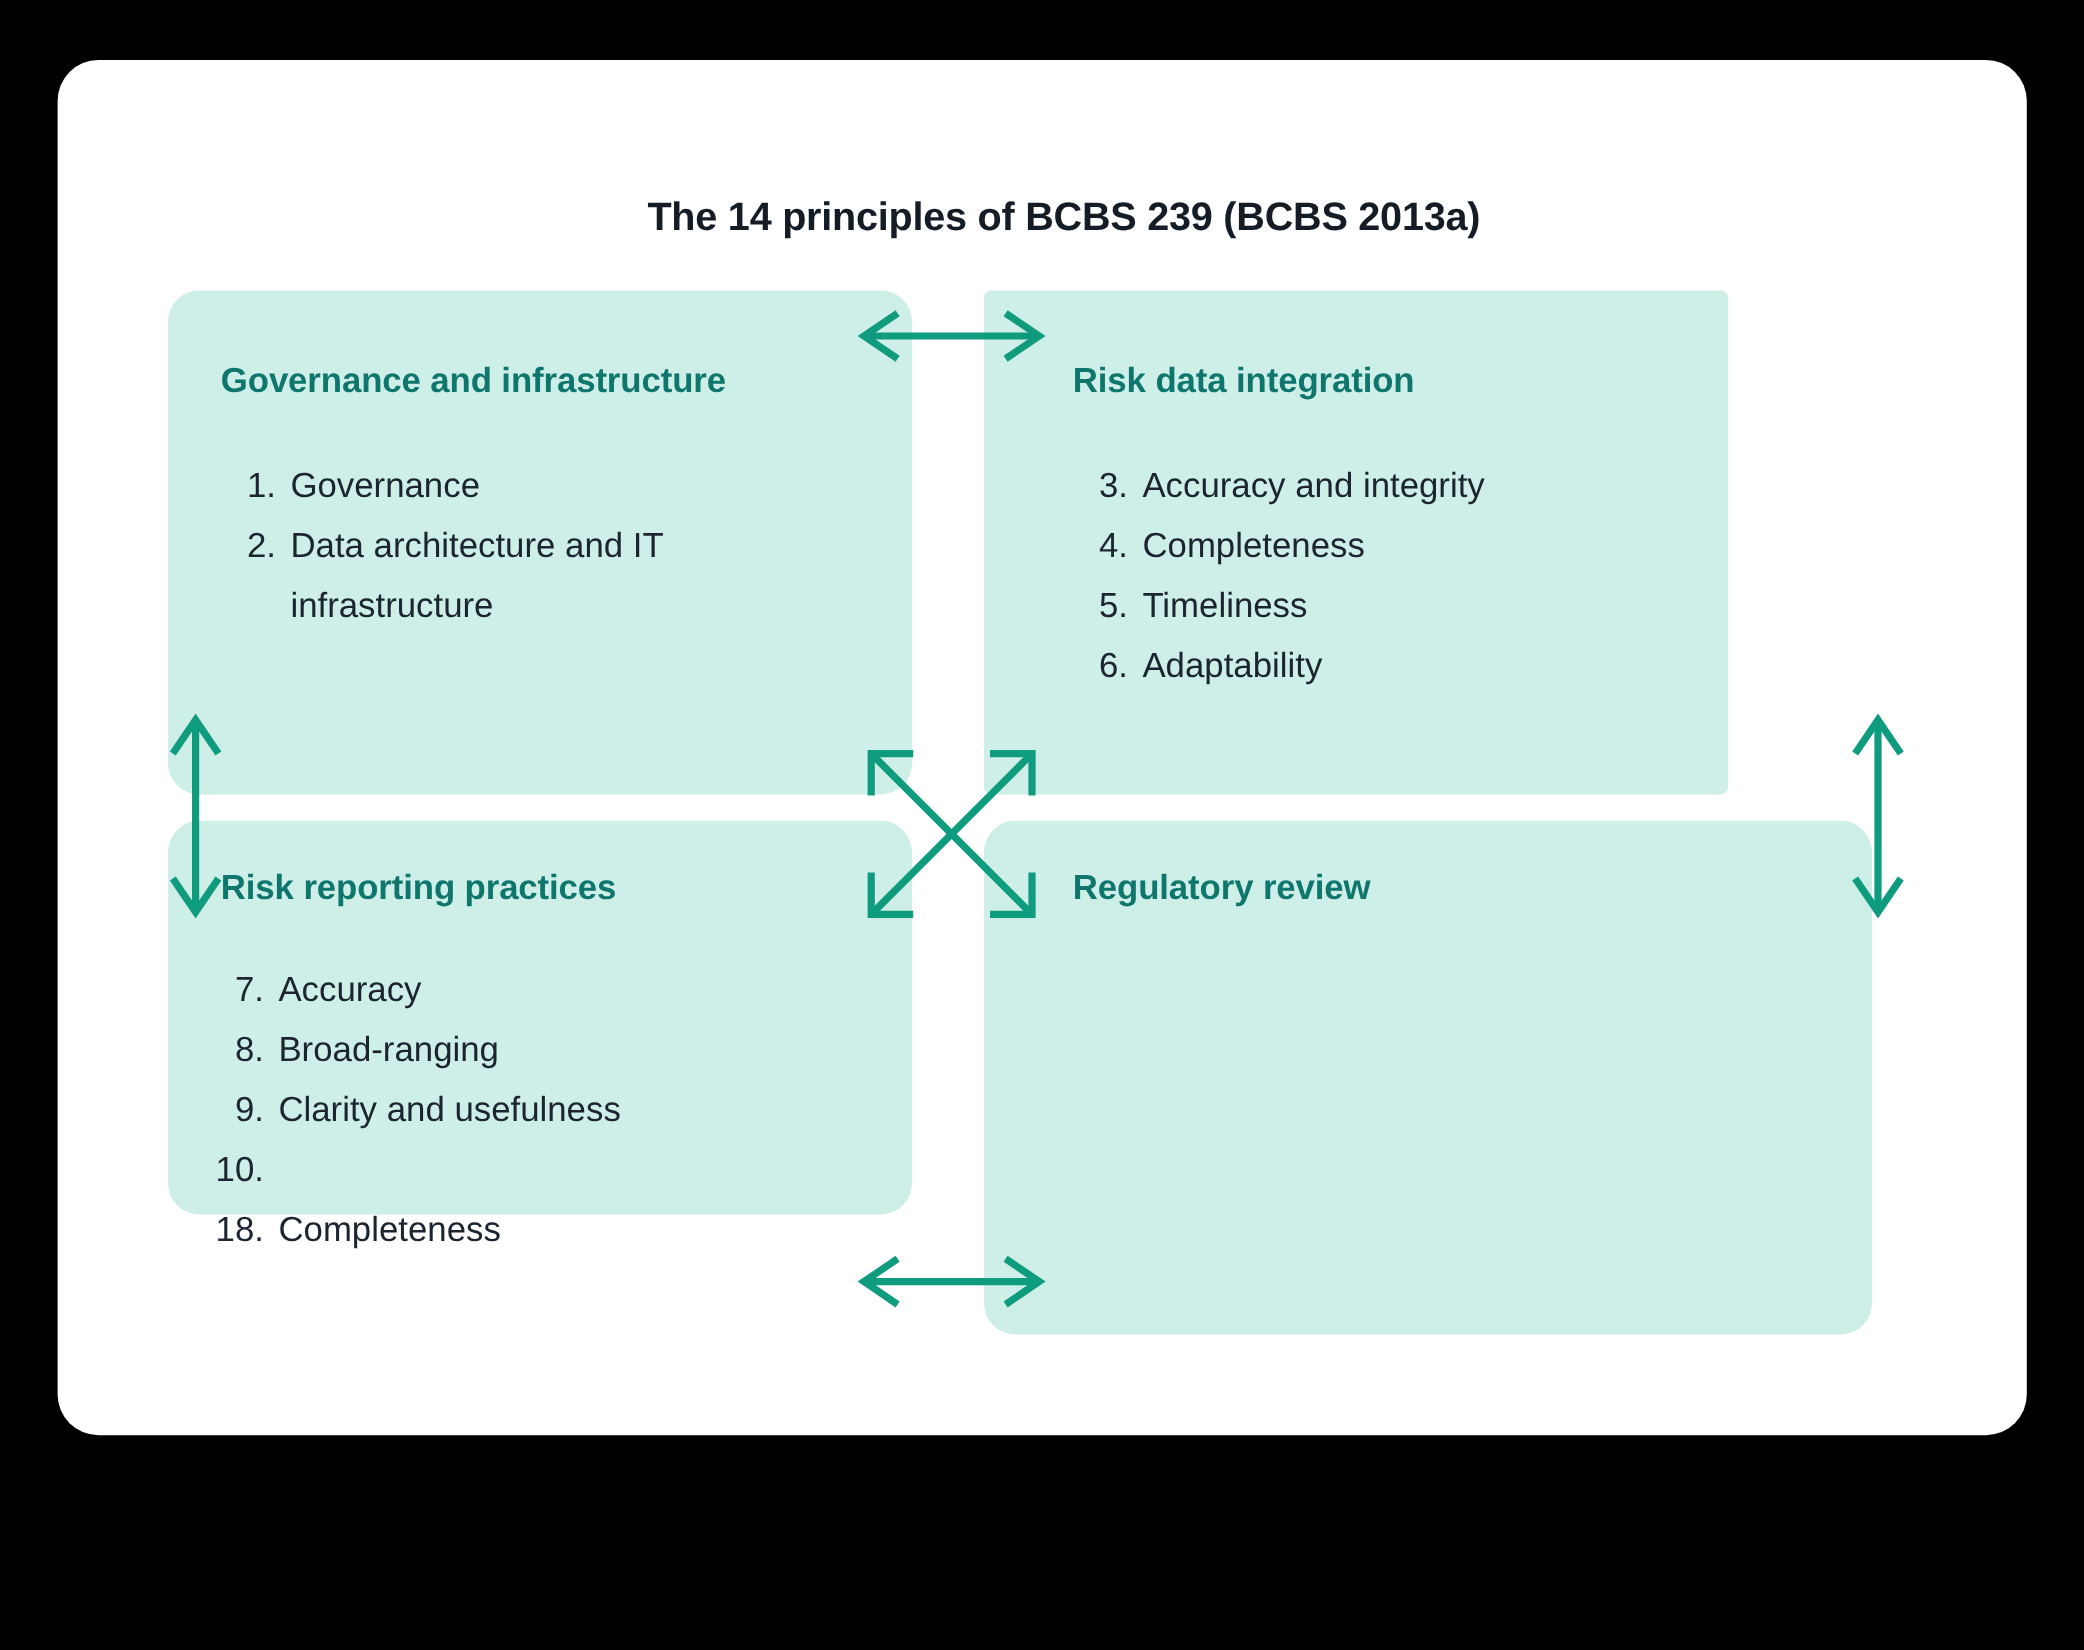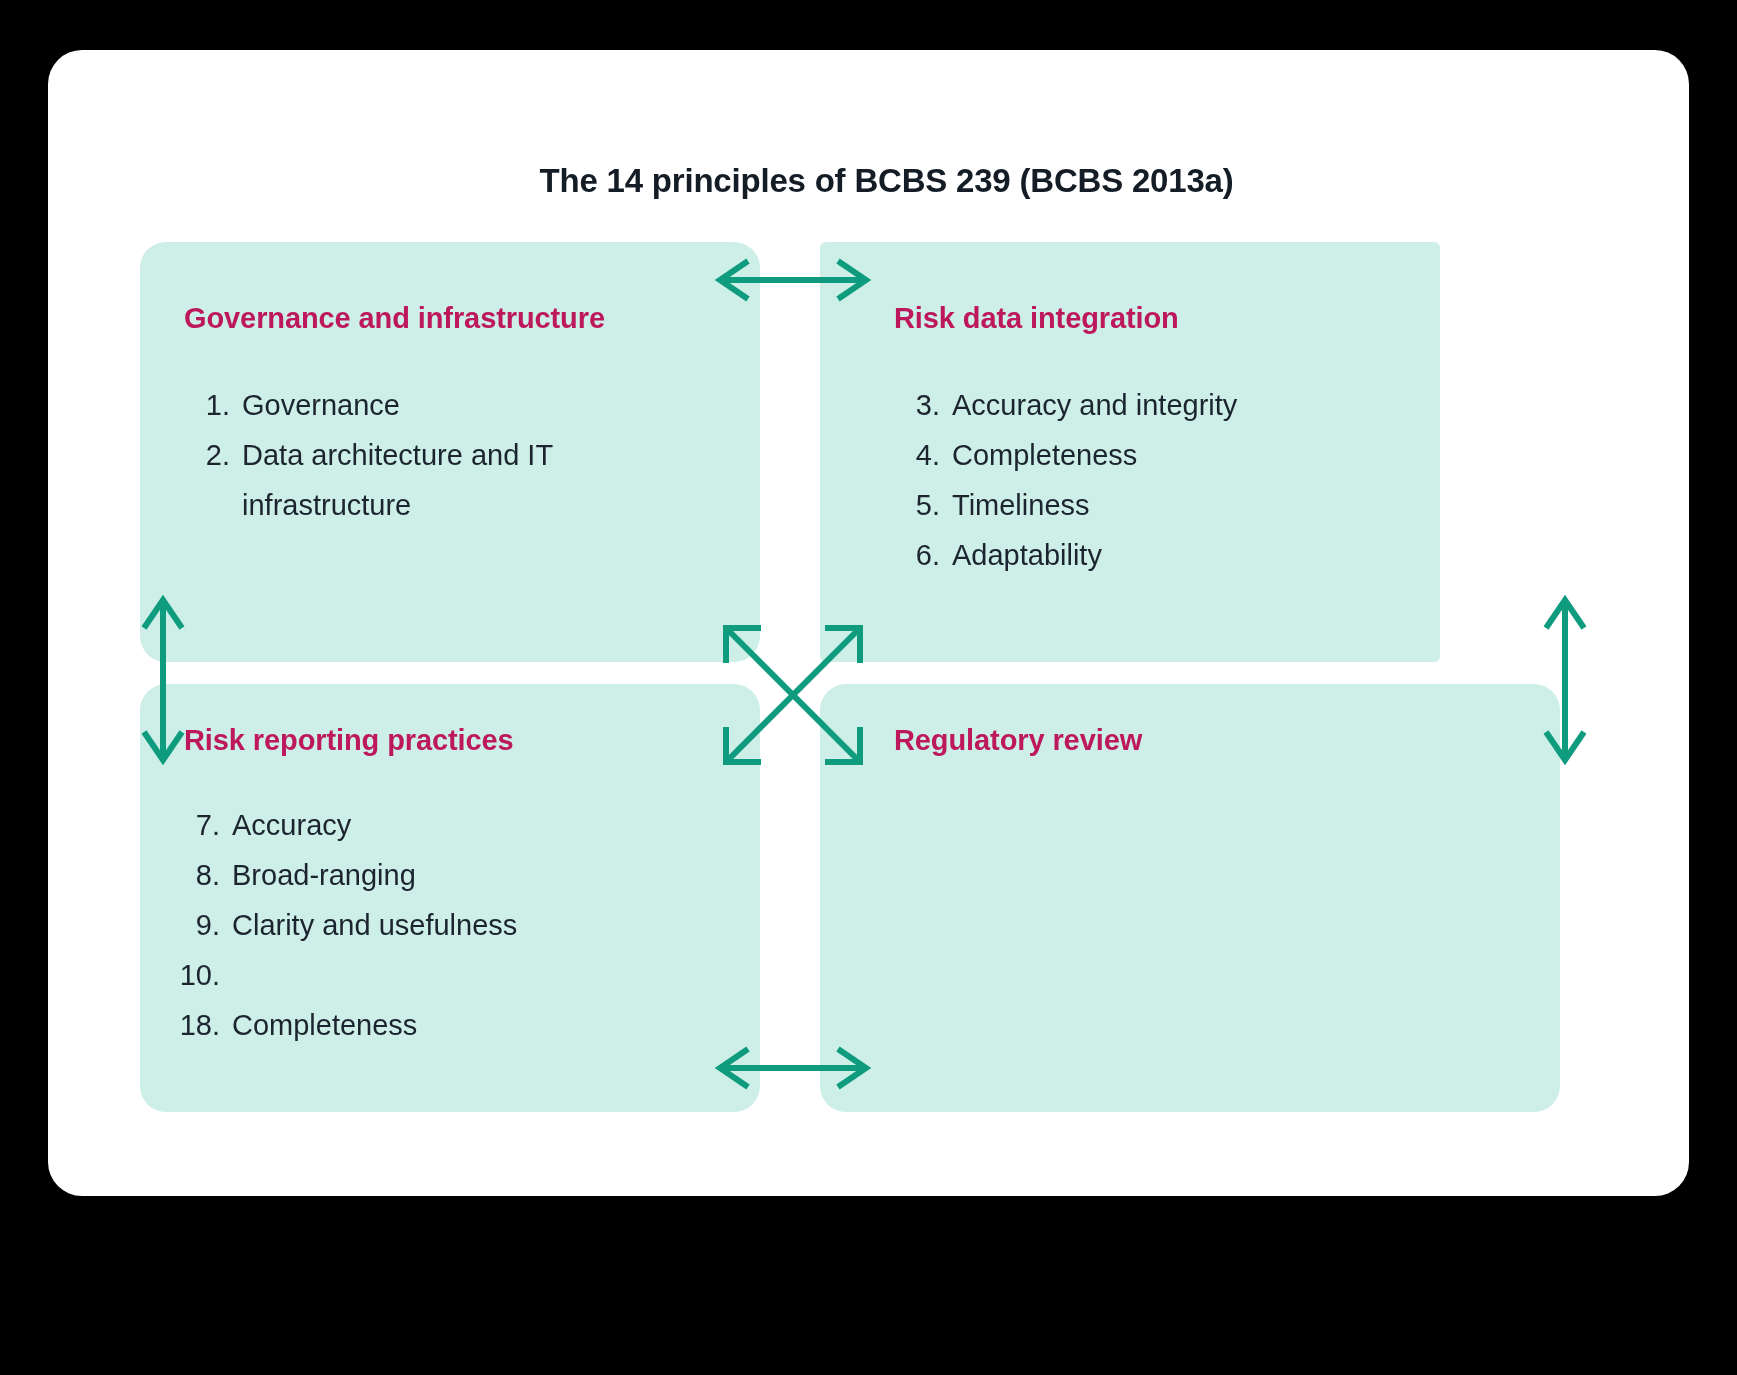--- a/index.html
+++ b/index.html
@@ -63,36 +63,36 @@
     left: 772px;
     top: 192px;
     width: 620px;
     height: 420px;
     border-radius: 6px;
   }
   #quad-bl {
     left: 92px;
     top: 634px;
     width: 620px;
-    height: 428px;
+    height: 328px;
     border-radius: 26px;
   }
   #quad-br {
     left: 772px;
     top: 634px;
     width: 740px;
     height: 428px;
     border-radius: 26px;
   }
 
   .quad-head {
     position: absolute;
     font-size: 29px;
     font-weight: 700;
-    color: #be185d;
+    color: #0f766e;
     letter-spacing: -0.1px;
     white-space: nowrap;
   }
   #quad-tl .quad-head { left: 44px; top: 60px; }
   #quad-tr .quad-head { left: 74px; top: 60px; }
   #quad-bl .quad-head { left: 44px; top: 40px; }
   #quad-br .quad-head { left: 74px; top: 40px; }
 
   .quad-list {
     position: absolute;

